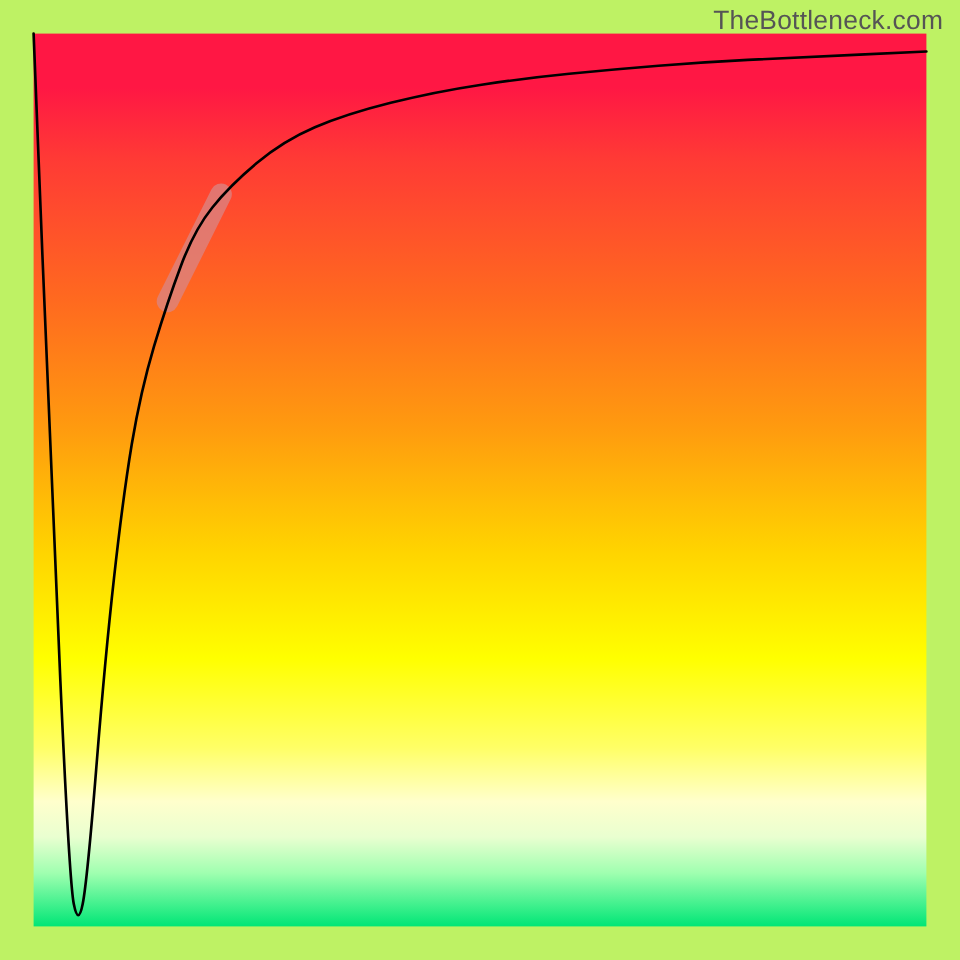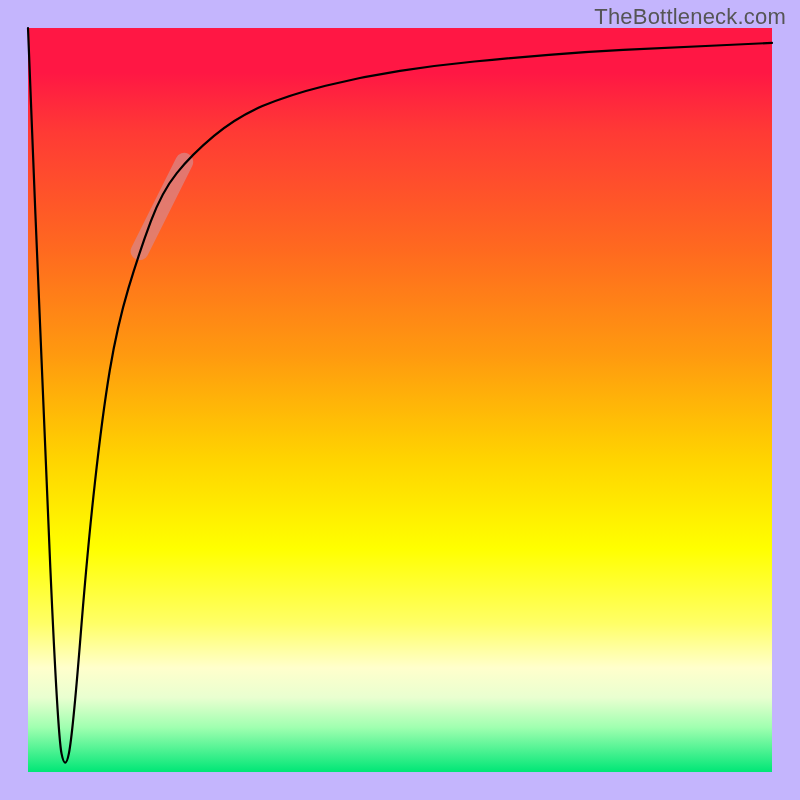--- a/index.html
+++ b/index.html
@@ -8,21 +8,21 @@
     width: 800px;
     height: 800px;
     background: #000;
     font-family: Arial, Helvetica, sans-serif;
     overflow: hidden;
   }
   .frame {
     position: relative;
     width: 800px;
     height: 800px;
-    background: #c4b5fd;
+    background: #bef264;
   }
   .plot {
     position: absolute;
     left: 28px;
     top: 28px;
     width: 744px;
     height: 744px;
     background: linear-gradient(to bottom,
       #ff1744 0%,
       #ff1744 6%,

